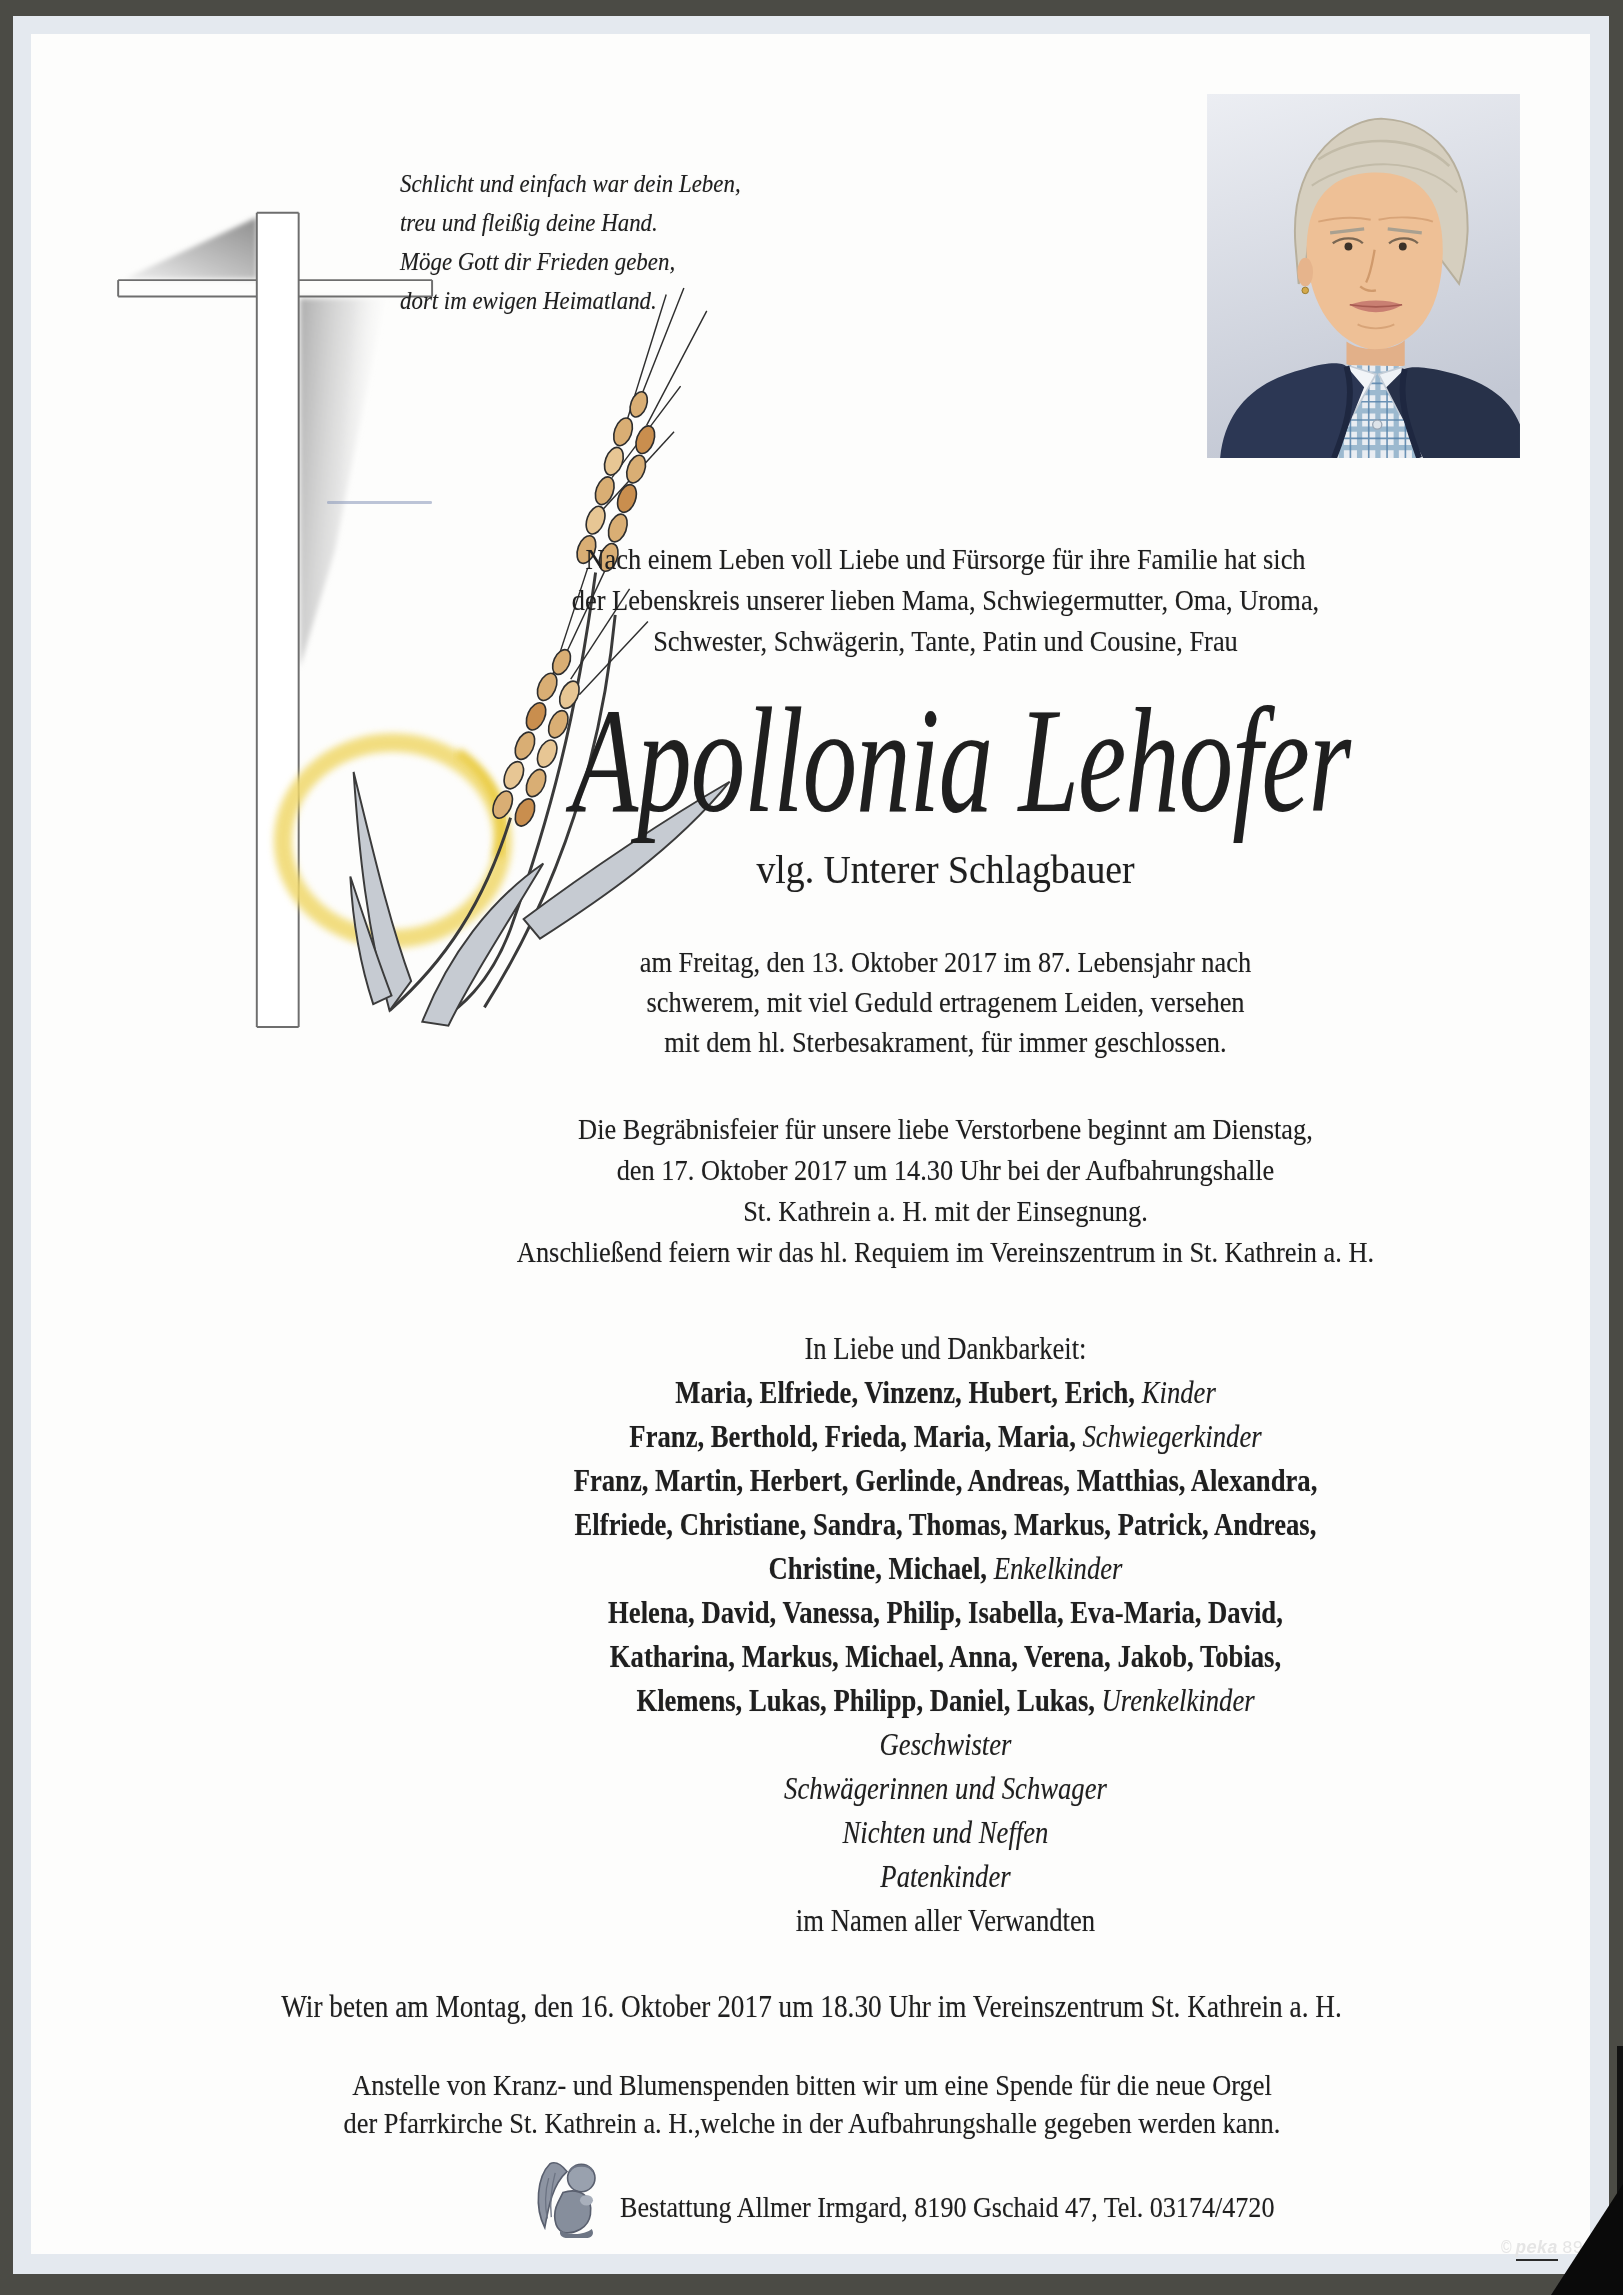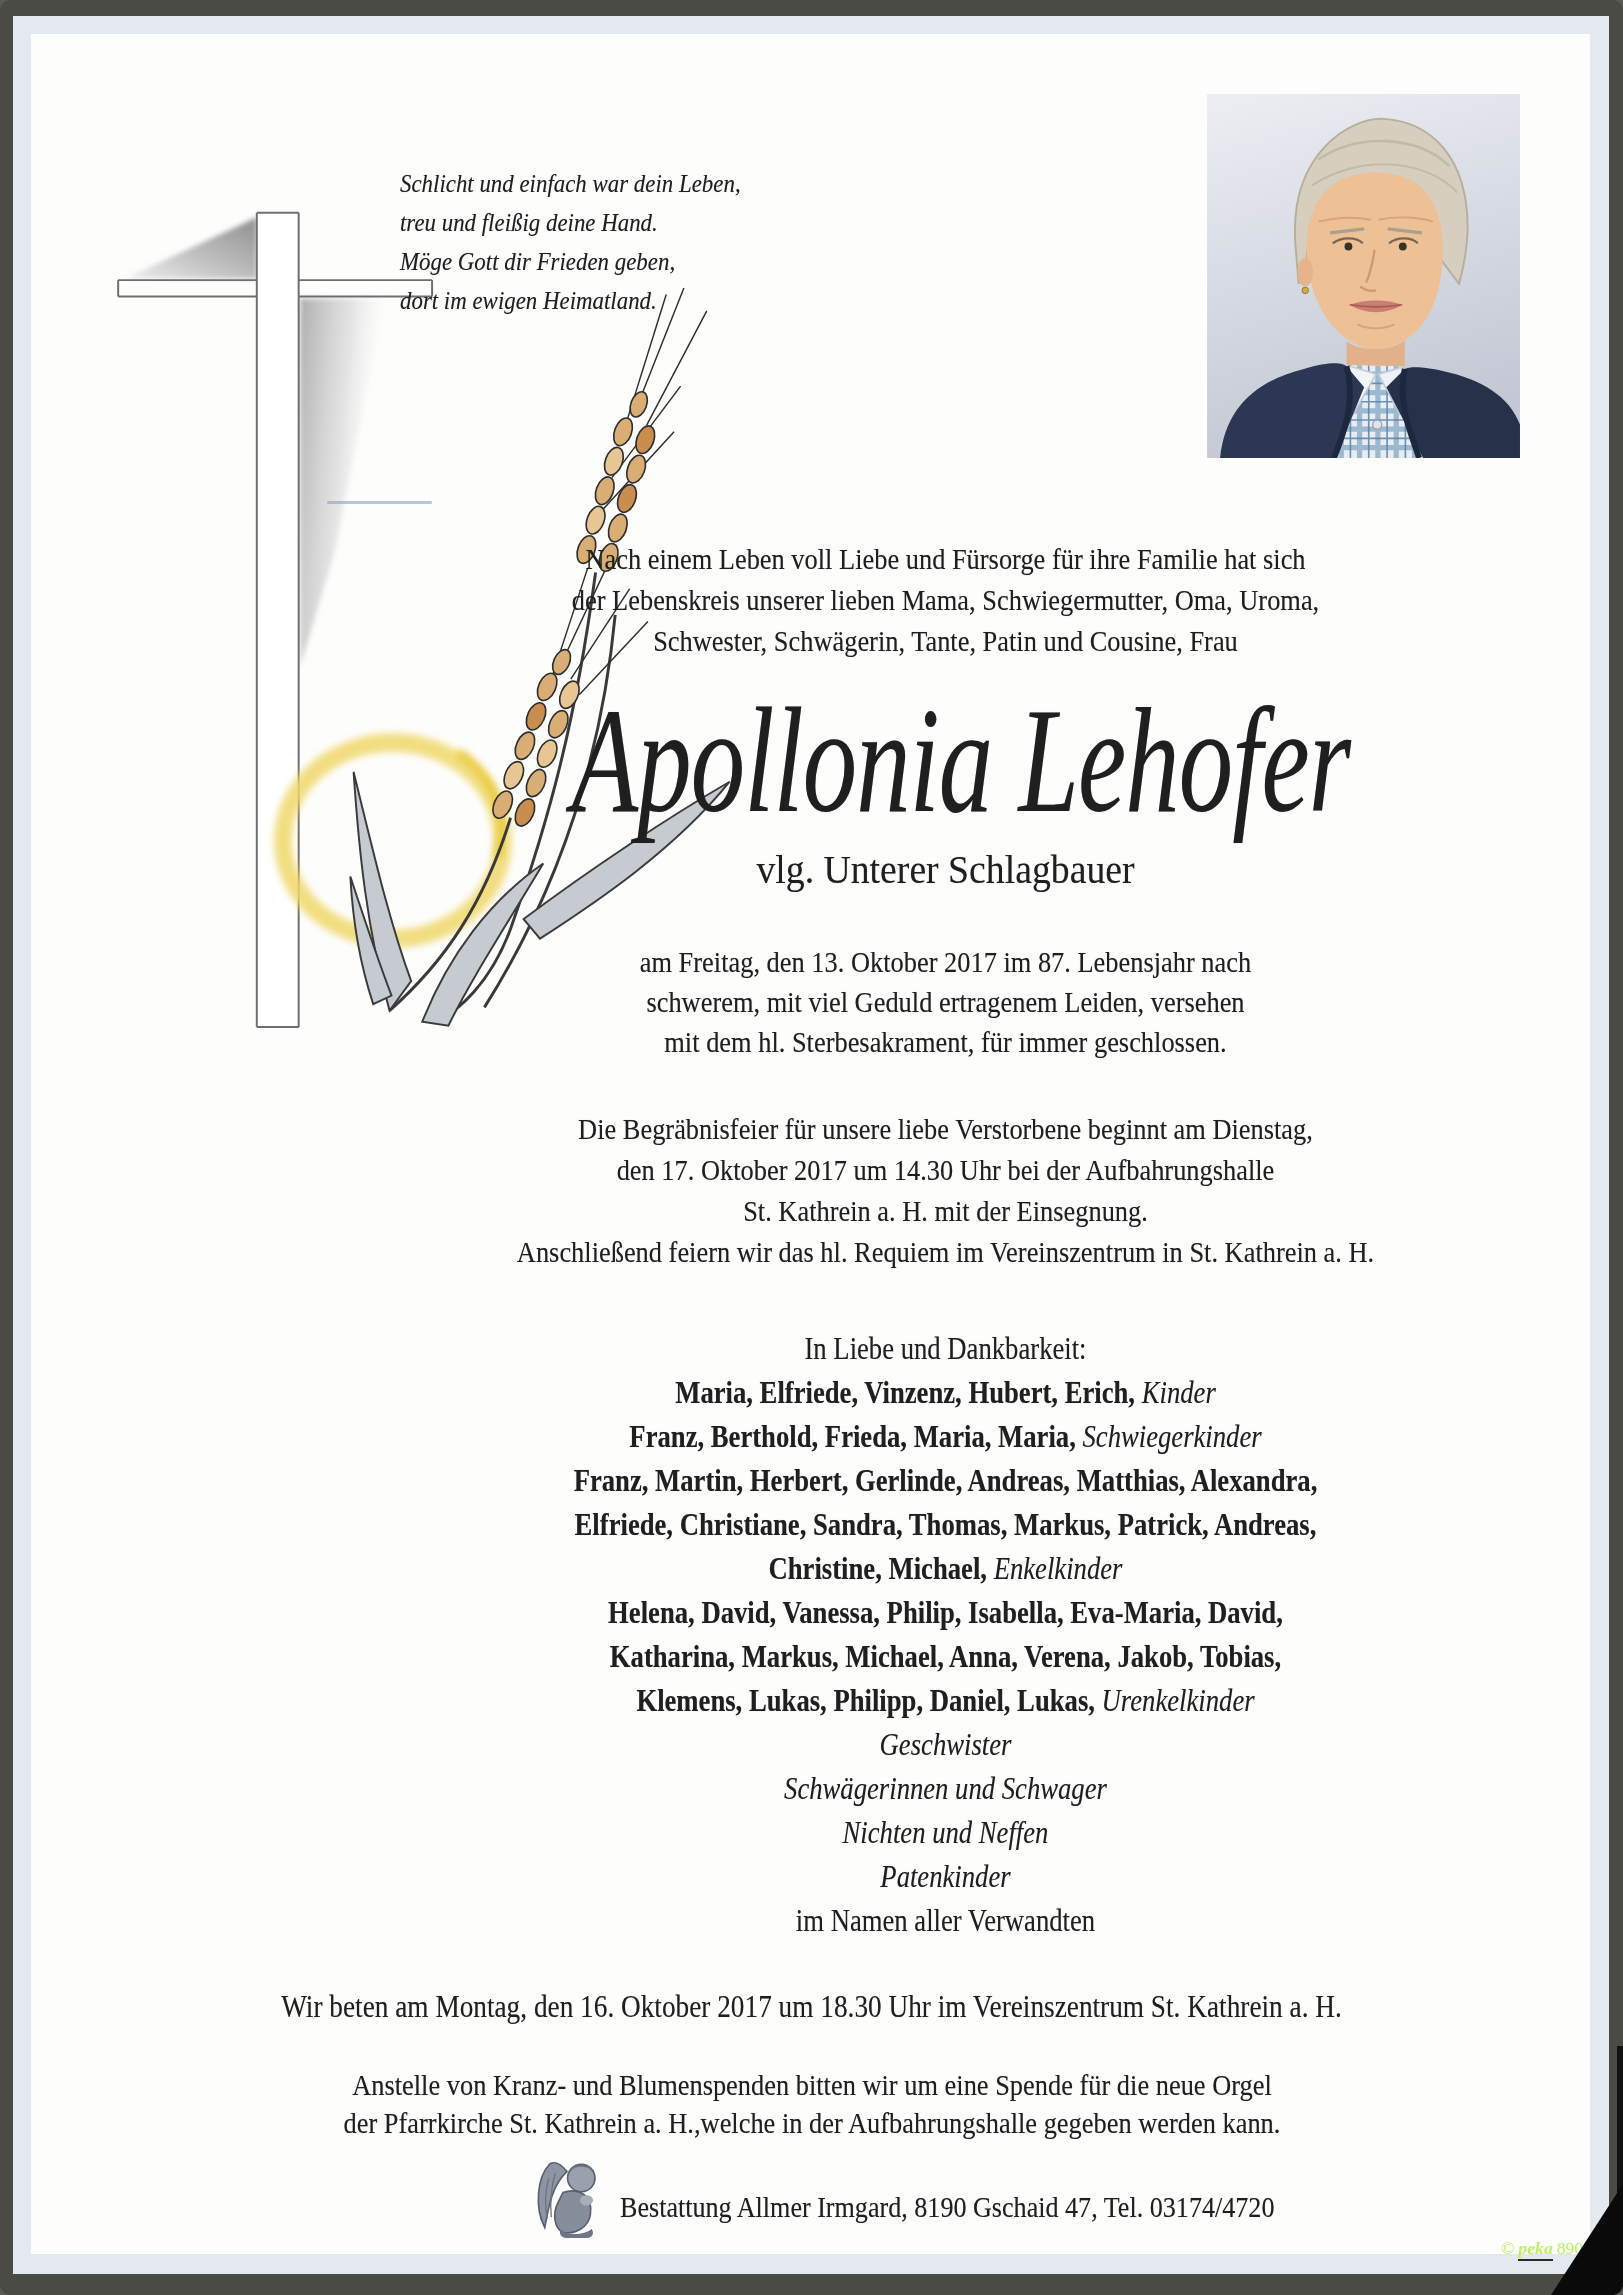--- a/index.html
+++ b/index.html
@@ -3,21 +3,20 @@
 <meta charset="utf-8">
 <style>
   html,body{margin:0;padding:0;background:#5a5a56;}
   .page{
     position:relative;
     width:1623px;height:2295px;
     background:#4b4b45;
     font-family:"Liberation Serif", serif;
     color:#1f1f1f;
     overflow:hidden;
-    border-radius:11px;
   }
   .band{position:absolute;left:13px;top:15.7px;right:14.4px;bottom:21px;background:#e4e9ef;}
   .sheet{position:absolute;left:31px;top:34px;right:33px;bottom:41px;background:#fdfdfc;}
   .abs{position:absolute;}
   .txt{color:#1f1f1f;text-shadow:0 0 0.8px rgba(40,40,40,.38);}
   .centerblk{text-align:center;transform:scaleX(.88);transform-origin:50% 0;}
   .leftblk{transform:scaleX(.88);transform-origin:0 0;}
 
   .quote{left:400px;top:164px;width:497px;font-size:26px;line-height:39px;font-style:italic;}
   .intro{left:275px;top:538px;width:1341px;font-size:30px;line-height:41px;}
@@ -30,21 +29,21 @@
   .vulgo{left:275px;top:848px;width:1341px;text-align:center;font-size:41px;line-height:43px;transform:scaleX(.92);transform-origin:50% 0;}
   .death{left:275px;top:942px;width:1341px;font-size:30px;line-height:40px;}
   .funeral{left:275px;top:1108px;width:1341px;font-size:30px;line-height:41px;}
   .mourners{left:275px;top:1327px;width:1341px;font-size:31px;line-height:44px;transform:scaleX(.86);transform-origin:50% 0;text-align:center;}
   .mourners .mline .names{font-weight:bold;white-space:pre-wrap;}
   .mourners .mline .relation{font-style:italic;white-space:pre-wrap;}
   .mourners .heading,.mourners .closing{font-weight:normal;}
   .prayer{left:26px;top:1989px;width:1571px;text-align:center;font-size:31px;transform:scaleX(.88);transform-origin:50% 0;}
   .donation{left:92px;top:2066px;width:1440px;text-align:center;font-size:30px;line-height:38px;transform:scaleX(.88);transform-origin:50% 0;}
   .undertaker{left:620px;top:2191px;font-size:29px;transform:scaleX(.9);transform-origin:0 0;}
-  .printer{left:1501px;top:2238px;font-family:Liberation Serif, serif;font-size:17.7px;color:#bef264;white-space:nowrap;}
+  .printer{left:1501px;top:2238px;font-family:Liberation Mono, monospace;font-size:17.7px;color:#e5e5e5;white-space:nowrap;}
   .printer .brand{font-weight:bold;font-style:italic;border-bottom:2px solid #2a2a2a;padding-bottom:0.7px;margin:0 3.9px;}
   .scan-artifact{left:327px;top:501px;width:105px;height:2.6px;background:#8696b8;opacity:.55;border-radius:1.3px;}
   .corner-wedge{right:0;bottom:0;width:0;height:0;border-style:solid;border-width:0 0 111px 72px;border-color:transparent transparent #0a0a0a transparent;}
   .corner-strip{right:0;bottom:92px;width:6.5px;height:157px;background:#121212;}
 </style>
 </head>
 <body>
 
 <div class="page">
   <div class="band"></div>

